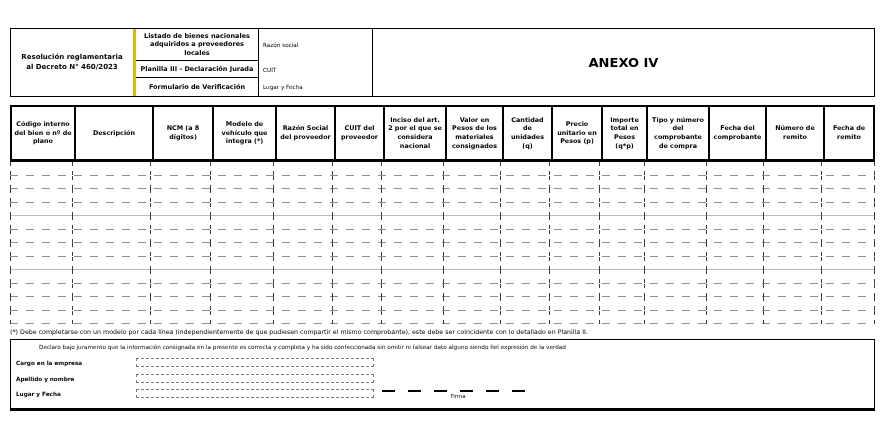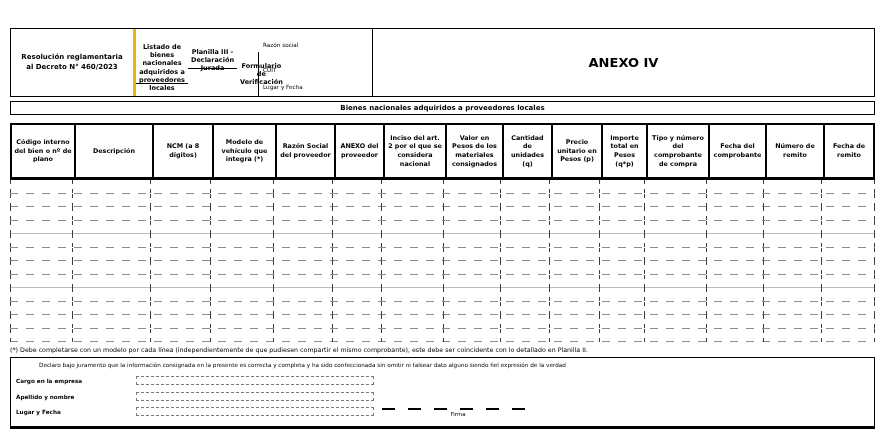--- a/index.html
+++ b/index.html
@@ -5,21 +5,21 @@
   html,body{margin:0;padding:0;background:#fff;}
   .page{position:relative;width:884px;height:441px;background:#fff;overflow:hidden;
         font-family:"DejaVu Sans","Liberation Sans",sans-serif;color:#000;}
   .sheet{position:absolute;left:10px;top:28px;width:865px;}
   *{box-sizing:border-box;}
 
   
   .hdr{display:flex;border:1px solid #000;height:69px;}
   .hcell-a{width:125px;border-right:3px solid #eab308;display:flex;align-items:center;justify-content:center;
            text-align:center;font-weight:bold;font-size:7px;line-height:1.4;padding:0 7px;}
-  .hcol-b{width:123px;border-right:1px solid #000;display:flex;flex-direction:row;margin-top:23px;}
+  .hcol-b{width:123px;border-right:1px solid #000;display:flex;flex-direction:column;}
   .hcol-b .r1{height:32px;border-bottom:1px solid #000;}
   .hcol-b .r2{height:17px;border-bottom:1px solid #000;}
   .hcol-b .r3{flex:1;}
   .hcol-b>div{display:flex;align-items:center;justify-content:center;text-align:center;
               font-weight:bold;font-size:6.5px;line-height:1.25;padding:0 3px;}
   .hcol-c{width:114px;border-right:1px solid #000;display:flex;flex-direction:column;font-size:5.7px;}
   .hcol-c .r1{height:32px;}
   .hcol-c .r2{height:17px;}
   .hcol-c .r3{flex:1;}
   .hcol-c>div{display:flex;align-items:center;padding-left:4px;}
@@ -80,29 +80,28 @@
         <div class="r3">Formulario de Verificación</div>
       </div>
       <div class="hcol-c">
         <div class="r1">Razón social</div>
         <div class="r2">CUIT</div>
         <div class="r3">Lugar y Fecha</div>
       </div>
       <div class="hcell-d">ANEXO IV</div>
     </div>
 
-    <div class="bar">Bienes nacionales adquiridos a proveedores locales</div>
 
     <div class="thead" id="thead">
         <div class="th c0">Código interno del bien o nº de plano</div>
         <div class="th c1">Descripción</div>
         <div class="th c2">NCM (a 8 dígitos)</div>
         <div class="th c3">Modelo de vehículo que integra (*)</div>
         <div class="th c4">Razón Social del proveedor</div>
-        <div class="th c5">ANEXO del proveedor</div>
+        <div class="th c5">CUIT del proveedor</div>
         <div class="th c6">Inciso del art. 2 por el que se considera nacional</div>
         <div class="th c7">Valor en Pesos de los materiales consignados</div>
         <div class="th c8">Cantidad de unidades (q)</div>
         <div class="th c9">Precio unitario en Pesos (p)</div>
         <div class="th c10">Importe total en Pesos (q*p)</div>
         <div class="th c11">Tipo y número del comprobante de compra</div>
         <div class="th c12">Fecha del comprobante</div>
         <div class="th c13">Número de remito</div>
         <div class="th c14">Fecha de remito</div>
       </div>

